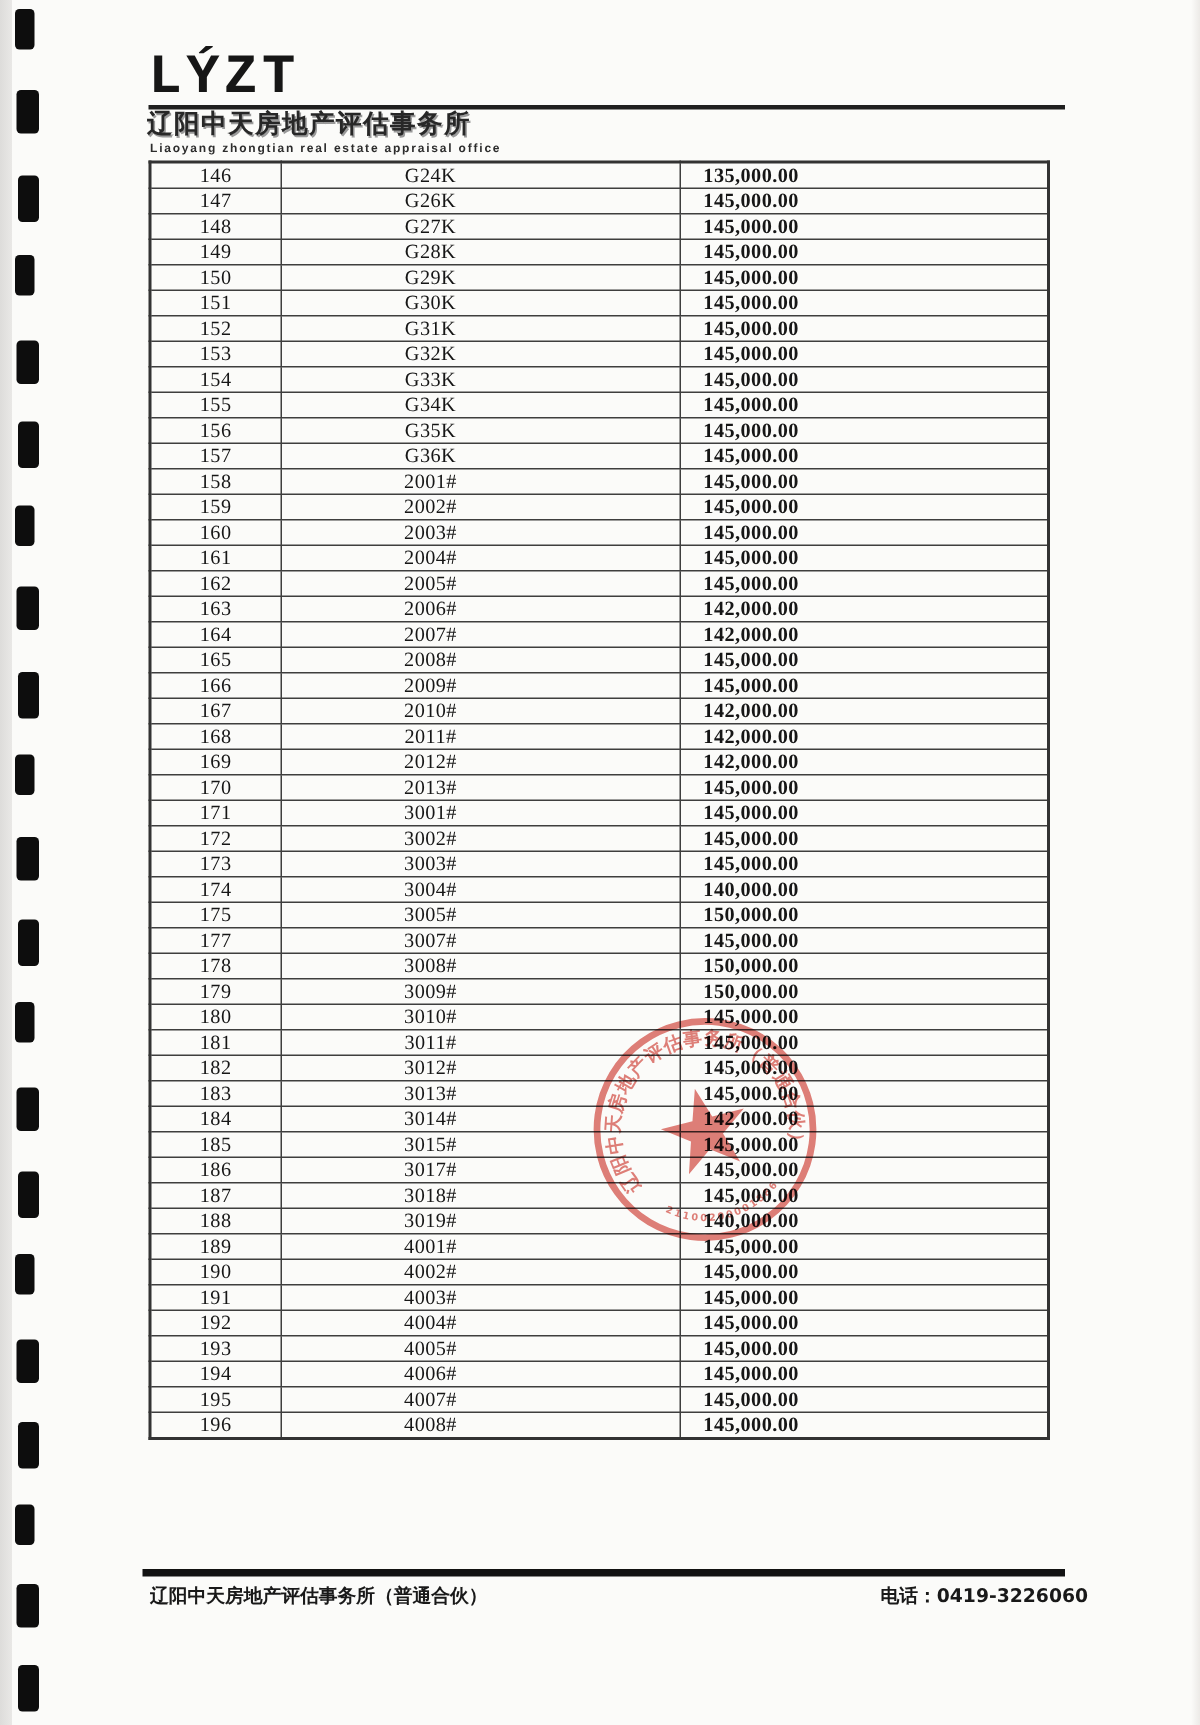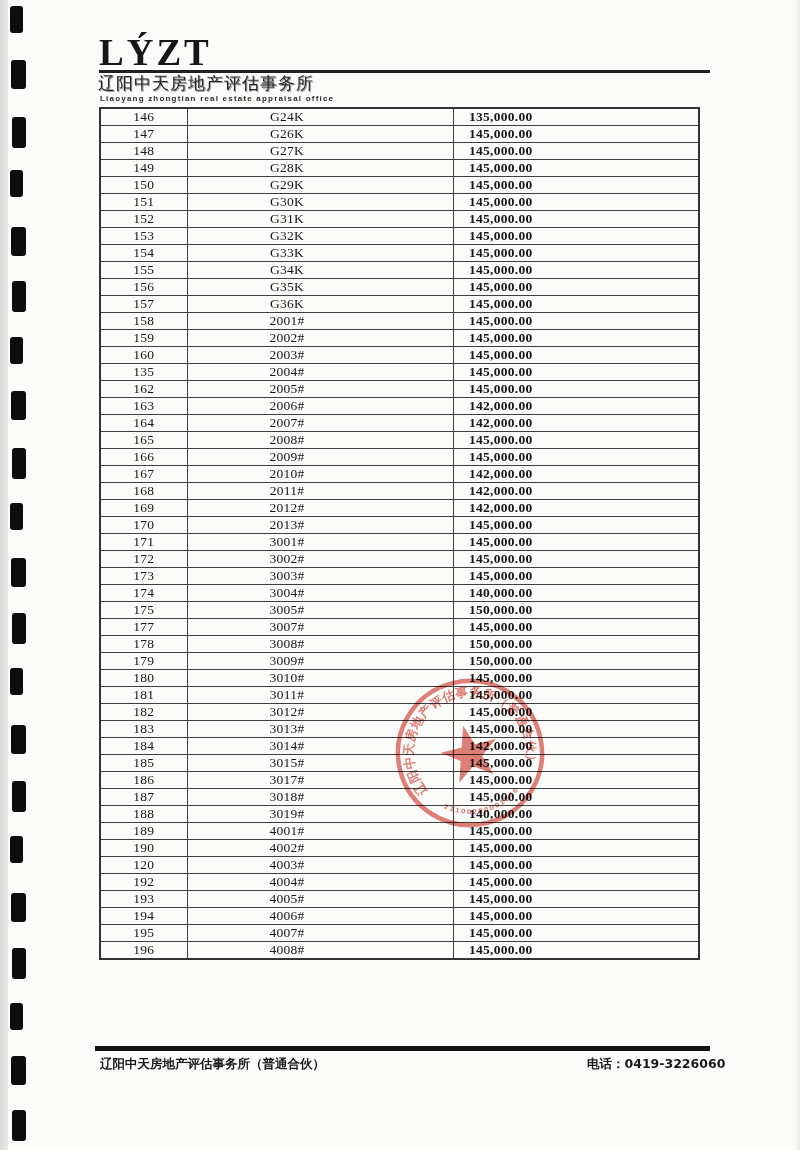--- a/index.html
+++ b/index.html
@@ -21,33 +21,33 @@
     background:linear-gradient(to left,#eceae7,rgba(251,251,249,0));
   }
   .binding-mark {
     position:absolute;
     background:#0d0d0d;
     border-radius:3px;
   }
   
   .logo {
     position:absolute; left:99px; top:34px;
-    font-family:Liberation Serif, serif;
+    font-family:Liberation Mono, monospace;
     font-size:37px; font-weight:bold; letter-spacing:3px;
     color:#161616; line-height:1;
     transform:scaleY(1.0);
   }
   .logo-rule {
     position:absolute; left:99px; top:70px; width:611px; height:3px;
     background:#1f1f1f;
   }
   .org-cn {
     position:absolute; left:98px; top:74px;
     font-family:"DejaVu Sans", sans-serif;
-    font-size:17px; font-weight:400; letter-spacing:1px;
+    font-size:17px; font-weight:700; letter-spacing:1px;
     color:#272727; text-shadow:1px 1px 0 #9a9a9a;
     line-height:1.1; white-space:nowrap;
   }
   .org-en {
     position:absolute; left:100px; top:94px;
     font-family:"Liberation Sans", sans-serif;
     font-size:8px; font-weight:bold; letter-spacing:1.2px;
     color:#2c2c2c; white-space:nowrap;
   }
   
@@ -206,21 +206,21 @@
         <td class="num-cell">159</td>
         <td class="code-cell">2002#</td>
         <td class="value-cell">145,000.00</td>
       </tr>
       <tr>
         <td class="num-cell">160</td>
         <td class="code-cell">2003#</td>
         <td class="value-cell">145,000.00</td>
       </tr>
       <tr>
-        <td class="num-cell">135</td>
+        <td class="num-cell">161</td>
         <td class="code-cell">2004#</td>
         <td class="value-cell">145,000.00</td>
       </tr>
       <tr>
         <td class="num-cell">162</td>
         <td class="code-cell">2005#</td>
         <td class="value-cell">145,000.00</td>
       </tr>
       <tr>
         <td class="num-cell">163</td>
@@ -351,21 +351,21 @@
         <td class="num-cell">189</td>
         <td class="code-cell">4001#</td>
         <td class="value-cell">145,000.00</td>
       </tr>
       <tr>
         <td class="num-cell">190</td>
         <td class="code-cell">4002#</td>
         <td class="value-cell">145,000.00</td>
       </tr>
       <tr>
-        <td class="num-cell">120</td>
+        <td class="num-cell">191</td>
         <td class="code-cell">4003#</td>
         <td class="value-cell">145,000.00</td>
       </tr>
       <tr>
         <td class="num-cell">192</td>
         <td class="code-cell">4004#</td>
         <td class="value-cell">145,000.00</td>
       </tr>
       <tr>
         <td class="num-cell">193</td>

